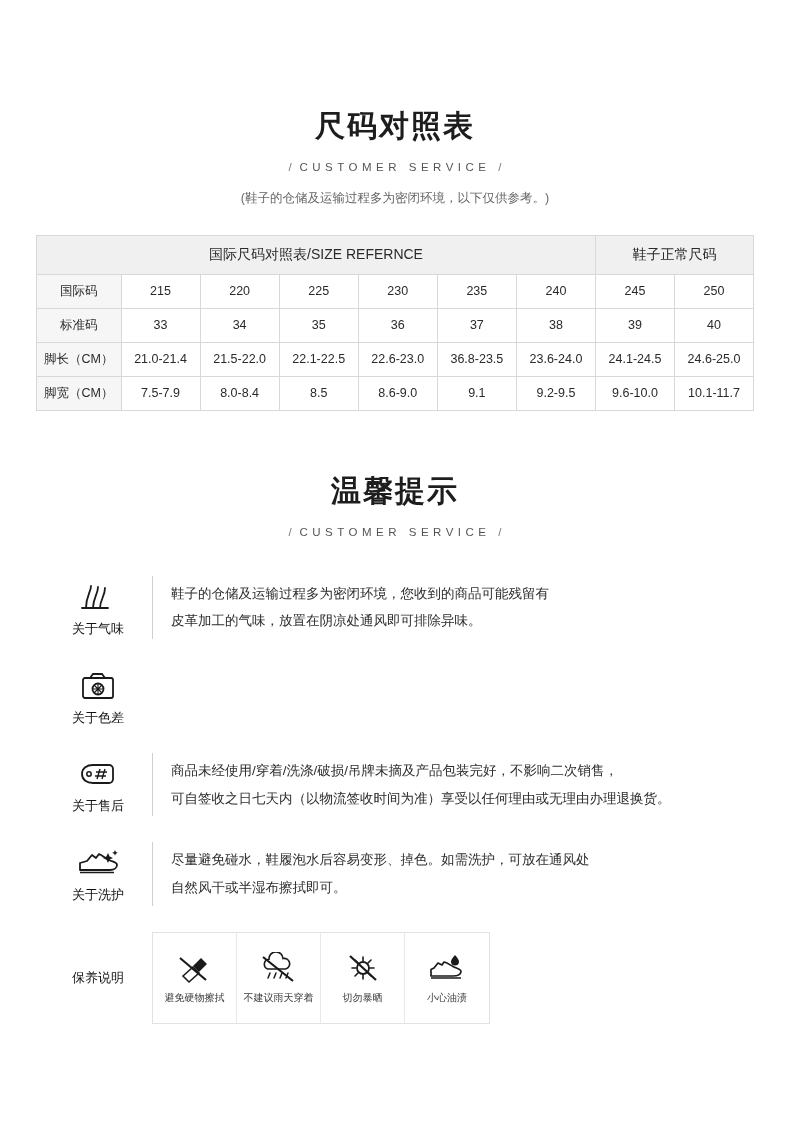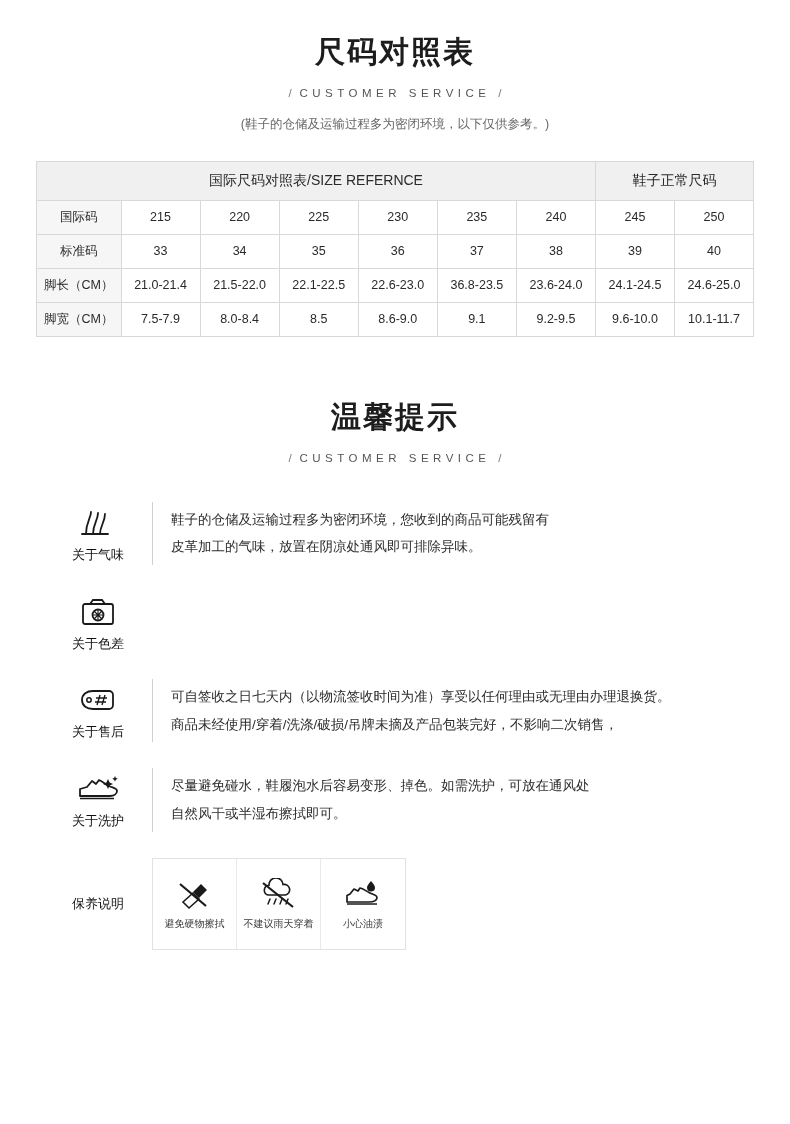--- a/index.html
+++ b/index.html
@@ -36,21 +36,21 @@
     color: #777;
     font-size: 11.5px;
   }
   .section-note {
     text-align: center;
     font-size: 12.5px;
     color: #666;
     margin-top: 17px;
   }
 
-  #title-block { padding-top: 32px; }
+  #title-block { padding-top: 106px; }
 
   
   .table-wrap {
     margin: 28px 36px 0 36px;
     border: 1px solid #d8d8d8;
     border-bottom: none;
   }
   table.size-table {
     width: 100%;
     border-collapse: collapse;
@@ -276,22 +276,22 @@
       <div class="ic">
         <svg width="44" height="26" viewBox="0 0 44 26">
           <path d="M6 13 C6 7 11 4 17 4 h16 a4 4 0 0 1 4 4 v10 a4 4 0 0 1 -4 4 h-16 C11 22 6 19 6 13 z" fill="none" stroke="#1a1a1a" stroke-width="1.8"></path>
           <circle cx="13" cy="13" r="2.2" fill="none" stroke="#1a1a1a" stroke-width="1.5"></circle>
           <path d="M24 8 l-3 10 M29 8 l-3 10 M20 11 h11 M19 15 h11" stroke="#1a1a1a" stroke-width="1.4" fill="none"></path>
         </svg>
       </div>
       <div class="cap">关于售后</div>
     </div>
     <div class="tip-text">
+      <div>商品未经使用/穿着/洗涤/破损/吊牌未摘及产品包装完好，不影响二次销售，</div>
       <div>可自签收之日七天内（以物流签收时间为准）享受以任何理由或无理由办理退换货。</div>
-      <div>商品未经使用/穿着/洗涤/破损/吊牌未摘及产品包装完好，不影响二次销售，</div>
     </div>
   </div>
 
   <div class="tip-row">
     <div class="tip-icon-col">
       <div class="ic">
         <svg width="46" height="30" viewBox="0 0 46 30">
           <path d="M5 22 h30 c4 0 7-2 7-5 0-3-4-3-8-5 -4-2-7-5-10-6 l-3 4 -4-3 -5 6 -7 2 z" fill="none" stroke="#1a1a1a" stroke-width="1.8" stroke-linejoin="round"></path>
           <path d="M5 24.5 h34" stroke="#1a1a1a" stroke-width="1.6"></path>
           <path d="M33 5 l1.6 3.4 3.4 1.6 -3.4 1.6 -1.6 3.4 -1.6-3.4 -3.4-1.6 3.4-1.6 z" fill="#1a1a1a"></path>
@@ -327,20 +327,30 @@
       <div class="cc-ic">
         <svg width="42" height="32" viewBox="0 0 42 32">
           <path d="M10 17 a5 5 0 0 1 1-9.8 A7 7 0 0 1 25 6.5 a5.2 5.2 0 0 1 2.5 10.5 z" fill="none" stroke="#1a1a1a" stroke-width="1.6"></path>
           <path d="M12 21 l-2 5 M18 21 l-2 5 M24 21 l-2 5 M30 21 l-2 5" stroke="#1a1a1a" stroke-width="1.5" stroke-linecap="round"></path>
           <path d="M5 5 l30 24" stroke="#1a1a1a" stroke-width="2.2"></path>
         </svg>
       </div>
       <div class="cc-txt">不建议雨天穿着</div>
     </div>
 
+    <div class="care-cell">
+      <div class="cc-ic">
+        <svg width="40" height="32" viewBox="0 0 40 32">
+          <circle cx="20" cy="16" r="6" fill="none" stroke="#1a1a1a" stroke-width="1.8"></circle>
+          <path d="M20 5 v4 M20 23 v4 M9 16 h4 M27 16 h4 M12 8 l3 3 M25 21 l3 3 M28 8 l-3 3 M15 21 l-3 3" stroke="#1a1a1a" stroke-width="1.6" stroke-linecap="round"></path>
+          <path d="M7 4 l26 24" stroke="#1a1a1a" stroke-width="2.2"></path>
+        </svg>
+      </div>
+      <div class="cc-txt">切勿暴晒</div>
+    </div>
 
     <div class="care-cell">
       <div class="cc-ic">
         <svg width="44" height="32" viewBox="0 0 44 32">
           <path d="M6 24 h22 c5 0 8-2 8-4.5 0-2.5-4-3-8-5 -3.5-1.8-6-4-9-4.5 l-2 3 -4-2 -4 5 -3 1.5 z" fill="none" stroke="#1a1a1a" stroke-width="1.7" stroke-linejoin="round"></path>
           <path d="M6 26 h30" stroke="#1a1a1a" stroke-width="1.5"></path>
           <path d="M30 3 c2.5 3 4 5 4 6.6 a4 4 0 0 1 -8 0 C26 8 27.5 6 30 3 z" fill="#1a1a1a"></path>
         </svg>
       </div>
       <div class="cc-txt">小心油渍</div>

